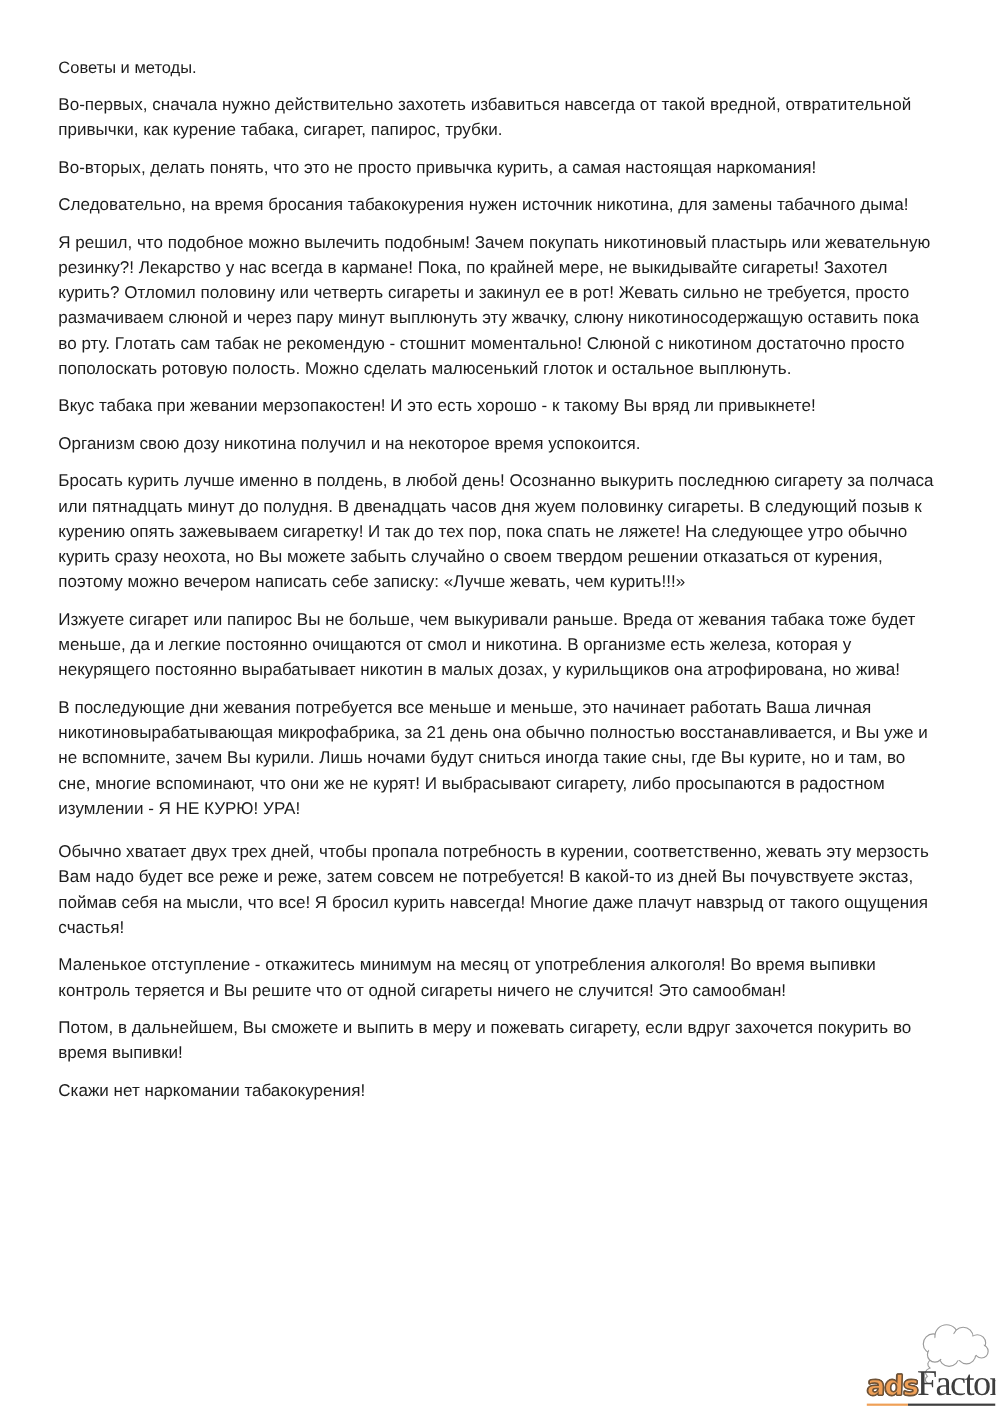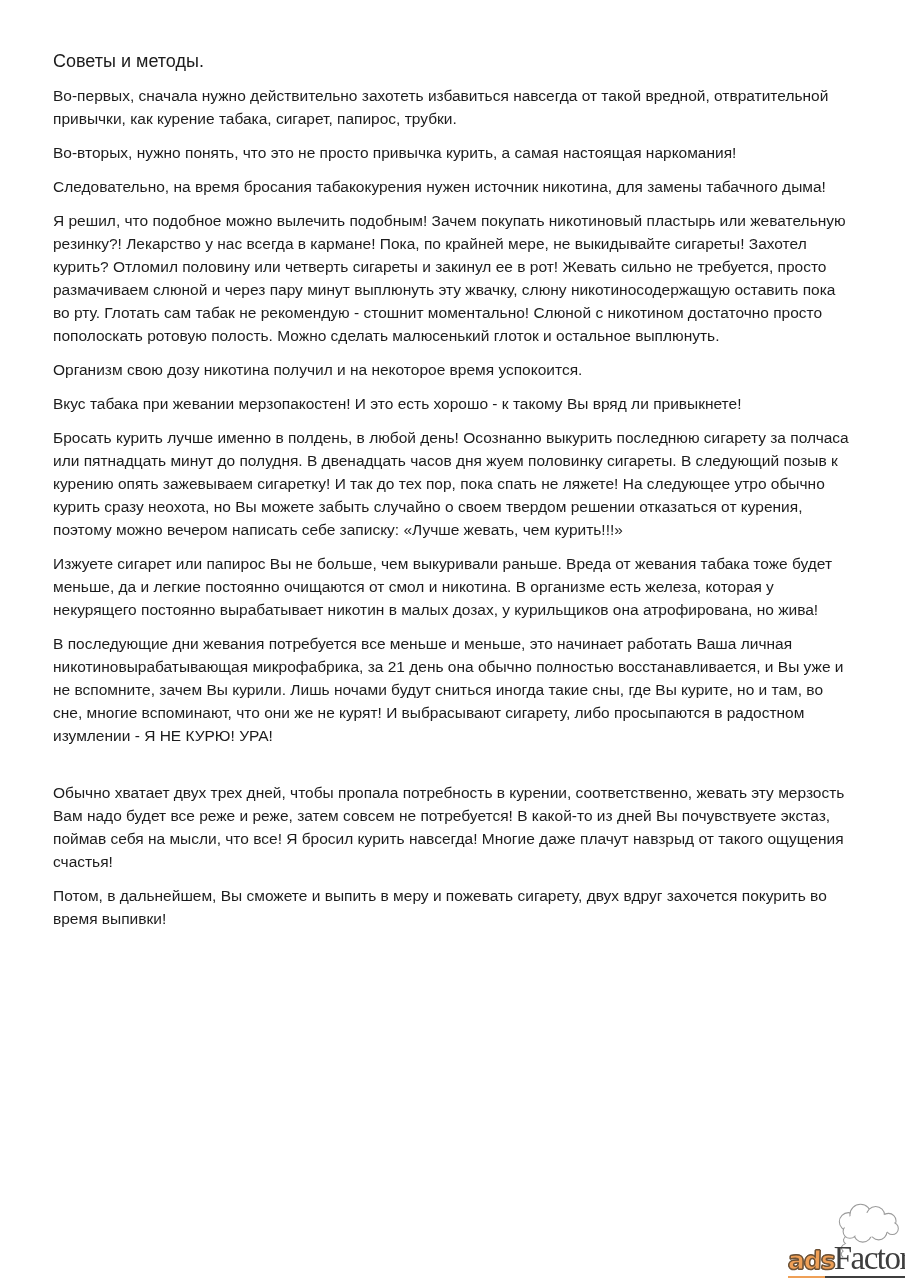--- a/index.html
+++ b/index.html
@@ -23,30 +23,30 @@
   }
   .doc-body{
     position:absolute;
     left:53px;top:50px;
     width:800px;
     color:var(--text-color);
     font-size:15.5px;
     line-height:23px;
   }
   .doc-title{
-    font-size:18px;
+    font-size:15px;
     font-weight:normal;
     margin:0 0 11px 0;
     line-height:23px;
   }
   .para{
     margin:0 0 11px 0;
   }
   .para.gap-before{
-    margin-top:34px;
+    margin-top:16px;
   }
   
   .watermark{
     position:absolute;
     left:783px;top:1196px;
     width:122px;height:84px;
   }
   .wm-smoke{
     position:absolute;
     right:0;top:0;
@@ -92,30 +92,32 @@
 </style>
 </head>
 <body>
 
 <div class="page">
 
   <div class="doc-body">
     <p class="doc-title">Советы и методы.</p>
     <div id="paragraphs">
         <p class="para">Во-первых, сначала нужно действительно захотеть избавиться навсегда от такой вредной, отвратительной привычки, как курение табака, сигарет, папирос, трубки.</p>
-        <p class="para">Во-вторых, нужно понять, что это не просто привычка курить, а самая настоящая наркомания!</p>
+        <p class="para">Во-вторых, делать понять, что это не просто привычка курить, а самая настоящая наркомания!</p>
         <p class="para">Следовательно, на время бросания табакокурения нужен источник никотина, для замены табачного дыма!</p>
         <p class="para">Я решил, что подобное можно вылечить подобным! Зачем покупать никотиновый пластырь или жевательную резинку?! Лекарство у нас всегда в кармане! Пока, по крайней мере, не выкидывайте сигареты! Захотел курить? Отломил половину или четверть сигареты и закинул ее в рот! Жевать сильно не требуется, просто размачиваем слюной и через пару минут выплюнуть эту жвачку, слюну никотиносодержащую оставить пока во рту. Глотать сам табак не рекомендую - стошнит моментально! Слюной с никотином достаточно просто пополоскать ротовую полость. Можно сделать малюсенький глоток и остальное выплюнуть.</p>
+        <p class="para">Вкус табака при жевании мерзопакостен! И это есть хорошо - к такому Вы вряд ли привыкнете!</p>
         <p class="para">Организм свою дозу никотина получил и на некоторое время успокоится.</p>
-        <p class="para">Вкус табака при жевании мерзопакостен! И это есть хорошо - к такому Вы вряд ли привыкнете!</p>
         <p class="para">Бросать курить лучше именно в полдень, в любой день! Осознанно выкурить последнюю сигарету за полчаса или пятнадцать минут до полудня. В двенадцать часов дня жуем половинку сигареты. В следующий позыв к курению опять зажевываем сигаретку! И так до тех пор, пока спать не ляжете! На следующее утро обычно курить сразу неохота, но Вы можете забыть случайно о своем твердом решении отказаться от курения, поэтому можно вечером написать себе записку: «Лучше жевать, чем курить!!!»</p>
         <p class="para">Изжуете сигарет или папирос Вы не больше, чем выкуривали раньше. Вреда от жевания табака тоже будет меньше, да и легкие постоянно очищаются от смол и никотина. В организме есть железа, которая у некурящего постоянно вырабатывает никотин в малых дозах, у курильщиков она атрофирована, но жива!</p>
         <p class="para">В последующие дни жевания потребуется все меньше и меньше, это начинает работать Ваша личная никотиновырабатывающая микрофабрика, за 21 день она обычно полностью восстанавливается, и Вы уже и не вспомните, зачем Вы курили. Лишь ночами будут сниться иногда такие сны, где Вы курите, но и там, во сне, многие вспоминают, что они же не курят! И выбрасывают сигарету, либо просыпаются в радостном изумлении - Я НЕ КУРЮ! УРА!</p>
         <p class="para gap-before">Обычно хватает двух трех дней, чтобы пропала потребность в курении, соответственно, жевать эту мерзость Вам надо будет все реже и реже, затем совсем не потребуется! В какой-то из дней Вы почувствуете экстаз, поймав себя на мысли, что все! Я бросил курить навсегда! Многие даже плачут навзрыд от такого ощущения счастья!</p>
-        <p class="para">Потом, в дальнейшем, Вы сможете и выпить в меру и пожевать сигарету, двух вдруг захочется покурить во время выпивки!</p>
+        <p class="para">Маленькое отступление - откажитесь минимум на месяц от употребления алкоголя! Во время выпивки контроль теряется и Вы решите что от одной сигареты ничего не случится! Это самообман!</p>
+        <p class="para">Потом, в дальнейшем, Вы сможете и выпить в меру и пожевать сигарету, если вдруг захочется покурить во время выпивки!</p>
+        <p class="para">Скажи нет наркомании табакокурения!</p>
       </div>
   </div>
 
   <div class="watermark">
     <svg class="wm-smoke" viewBox="0 0 120 82" xmlns="http://www.w3.org/2000/svg">
 
       <path d="M44 52 q-8 6 -2 11 q-9 4 -3 10 q-5 4 0 8" fill="none" stroke="#9B9B9B" stroke-width="1.4"></path>
 
       <g stroke="#9B9B9B" stroke-width="1.4" fill="#ffffff">
         <circle cx="46" cy="34" r="12"></circle>

